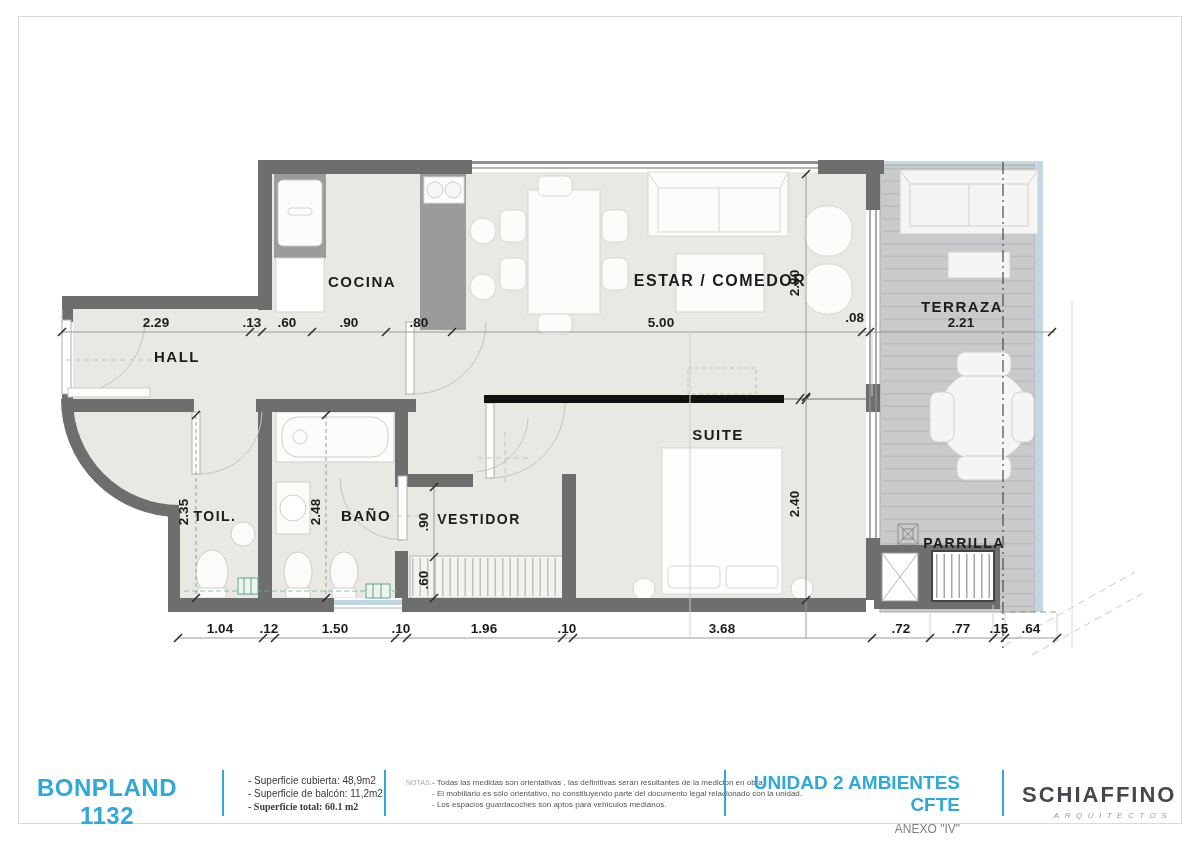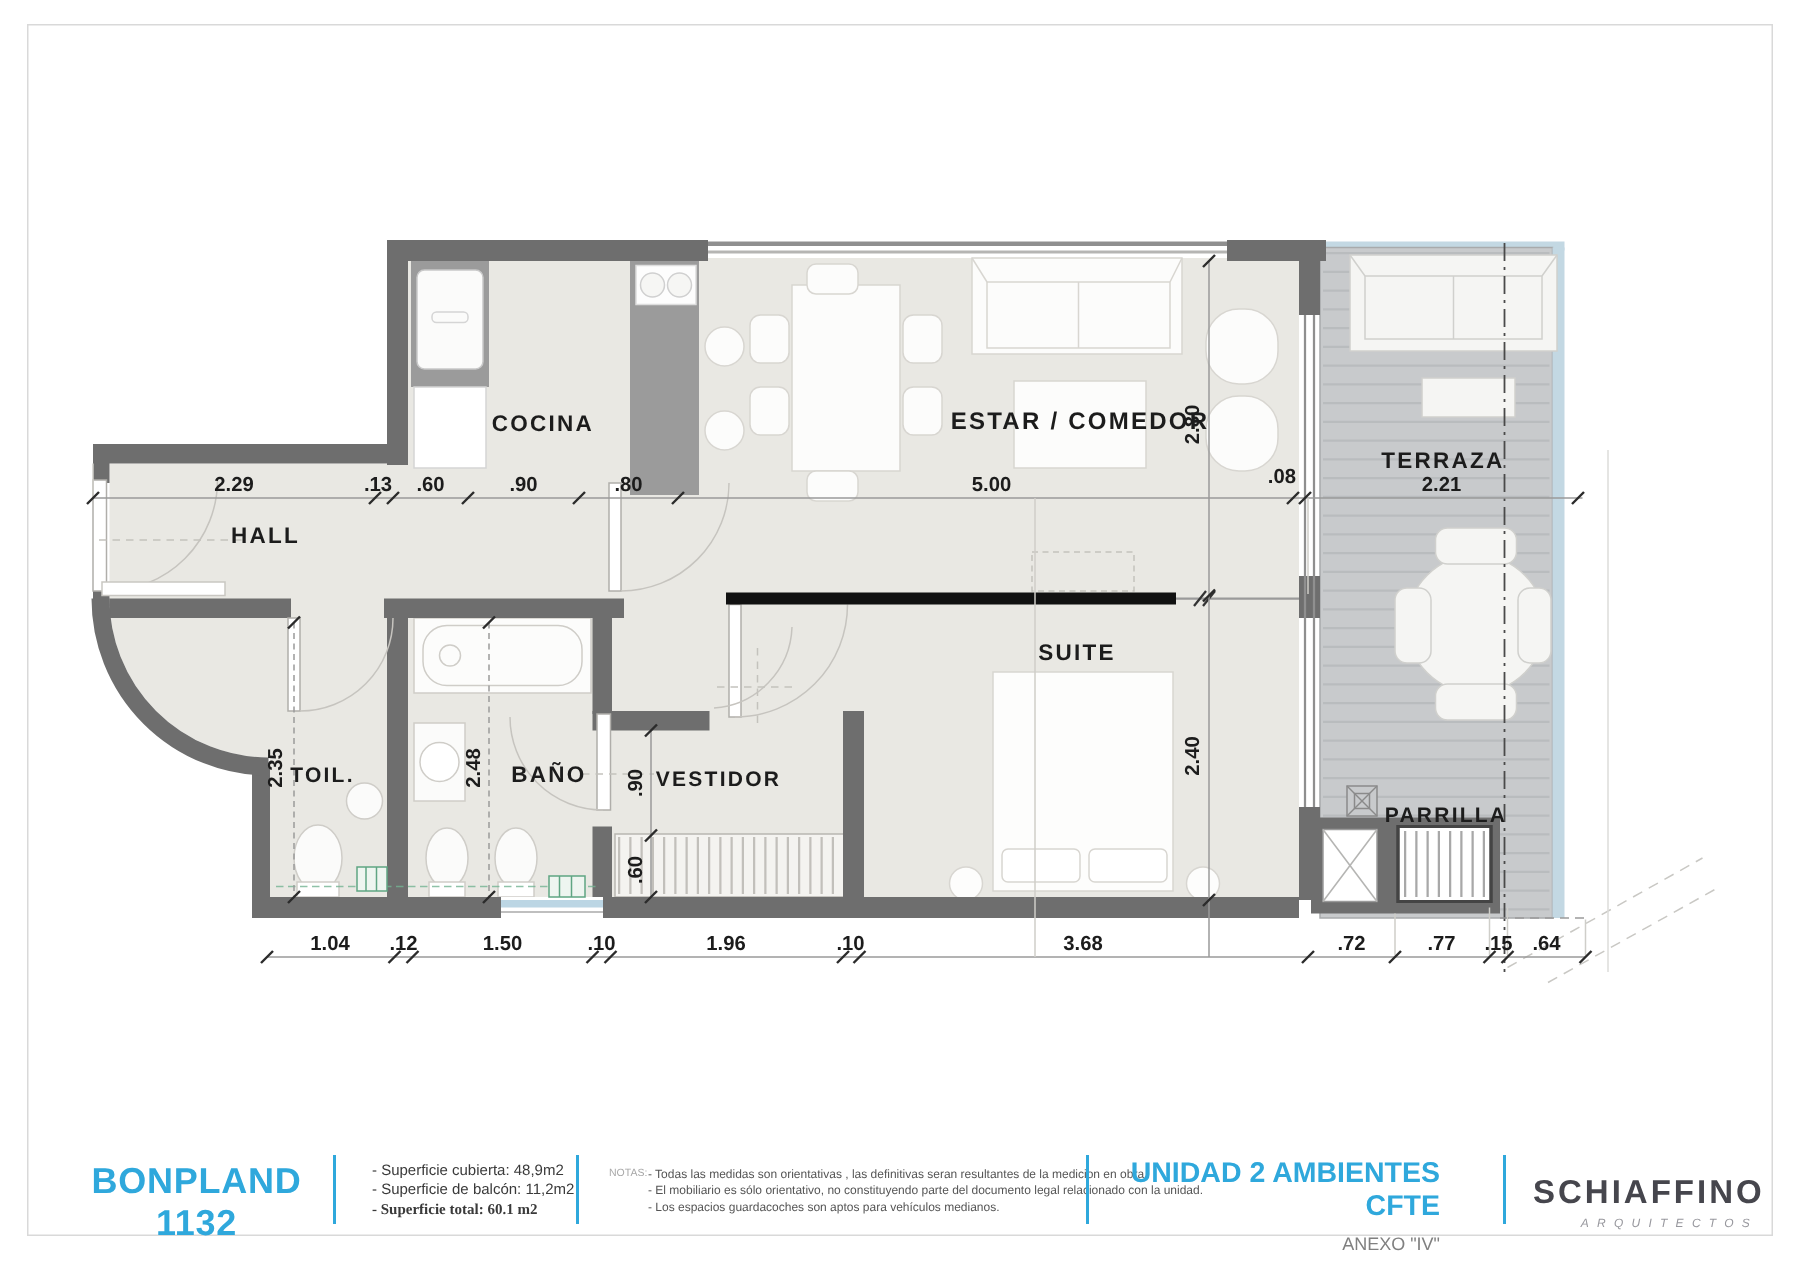--- a/index.html
+++ b/index.html
@@ -6,21 +6,21 @@
   #sheet{position:relative;width:1200px;height:849px;background:#fff;overflow:hidden;
          font-family:"Liberation Sans",sans-serif;}
   #border{position:absolute;left:18px;top:16px;width:1162px;height:806px;
           border:1px solid #d9d9d9;}
   svg text{font-family:"Liberation Sans",sans-serif;}
   .room-lbl{font-weight:bold;fill:#1c1c1c;letter-spacing:1.5px;}
   .dim-lbl{font-weight:bold;font-size:13.5px;fill:#1c1c1c;}
   
   #footer{position:absolute;left:0;top:762px;width:1200px;height:60px;}
   .fdiv{position:absolute;top:8px;width:2px;height:46px;background:#2fa8dc;}
-  #project{position:absolute;left:48px;top:12px;width:166px;text-align:center;
+  #project{position:absolute;left:24px;top:12px;width:166px;text-align:center;
            color:#2fa8dc;font-size:24px;font-weight:bold;letter-spacing:.5px;}
   #areas{position:absolute;left:248px;top:12px;font-size:10px;line-height:13px;color:#3a3a3a;}
   #areas .bold{font-weight:bold;font-family:Liberation Serif, serif;}
   #notas-label{position:absolute;left:406px;top:17px;font-size:7px;color:#a8a8a8;}
   #notas{position:absolute;left:432px;top:15px;font-size:8px;line-height:11px;color:#555;}
   #unit-block{position:absolute;left:730px;top:10px;width:230px;text-align:right;}
   #unit-title{color:#2fa8dc;font-size:19px;font-weight:bold;}
   #annex{color:#808080;font-size:12px;margin-top:6px;}
   #logo{position:absolute;left:1022px;top:20px;width:150px;text-align:right;}
   #firm{font-size:22px;font-weight:bold;color:#46464d;letter-spacing:2px;}

